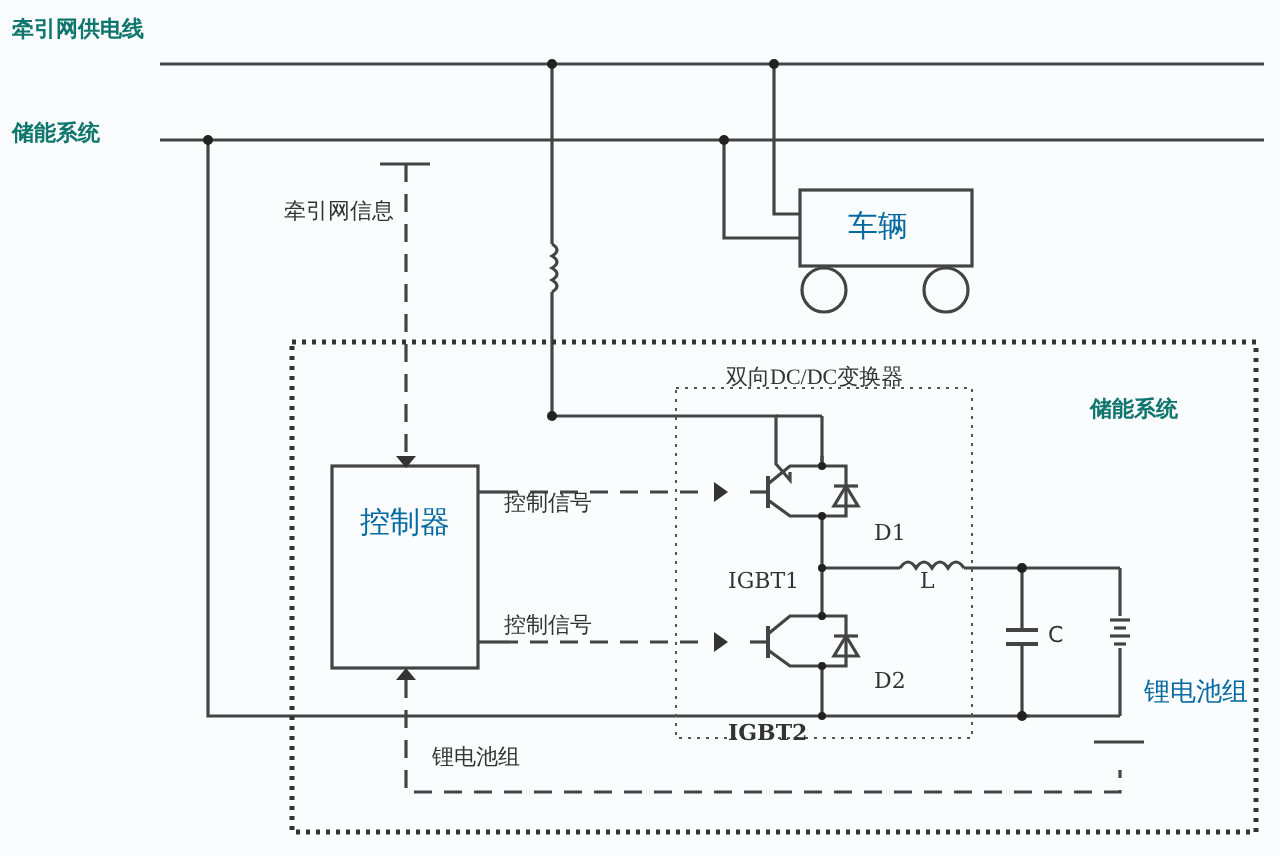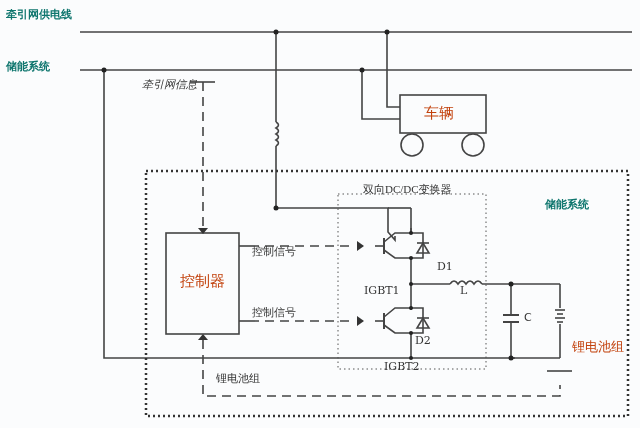--- a/index.html
+++ b/index.html
@@ -1,20 +1,20 @@
 <!DOCTYPE html>
 <html><head>
 <meta charset="utf-8">
 <style>
   html, body { margin: 0; padding: 0; background: #fbfcfd; }
   body { width: 640px; height: 428px; position: relative; overflow: hidden; font-family: "DejaVu Sans", sans-serif; }
   #diagram { position: absolute; left: 0; top: 0; }
   .lbl { position: absolute; color: #222; white-space: nowrap; line-height: 1; }
   .big { font-size: 11px; font-weight: bold; color: #0f766e; }
-  .mid { font-size: 15px; color: #c2410c; }
+  .mid { font-size: 15px; color: #0369a1; }
   .sm { font-size: 11px; color: #333; }
   .mono { font-family: "DejaVu Serif", serif; font-size: 11px; color: #333; margin-top: 23px; }
 </style>
 </head>
 <body>
 
 <svg id="diagram" width="640" height="428" viewBox="0 0 640 428">
   <g stroke="#444" stroke-width="1.6" fill="none">
 
     <line x1="80" y1="32" x2="632" y2="32"></line>
@@ -112,27 +112,27 @@
     <circle cx="511" cy="358" r="2.5"></circle>
   </g>
 
   <rect x="146" y="171" width="482" height="245" fill="none" stroke="#333" stroke-width="2.5" stroke-dasharray="2,3"></rect>
 
   <rect x="338" y="194" width="148" height="175" fill="none" stroke="#555" stroke-width="1" stroke-dasharray="1.5,3"></rect>
 </svg>
 
 <div class="lbl big" style="left:6px;top:9px;">牵引网供电线</div>
 <div class="lbl big" style="left:6px;top:61px;">储能系统</div>
-<div class="lbl sm" style="left:142px;top:79px;font-style:italic;">牵引网信息</div>
+<div class="lbl sm" style="left:142px;top:100px;">牵引网信息</div>
 <div class="lbl mid" style="left:424px;top:106px;">车辆</div>
 <div class="lbl big" style="left:545px;top:187px;margin-top:12px;">储能系统</div>
 <div class="lbl sm" style="left:363px;top:184px;font-family:Liberation Serif, serif;">双向DC/DC变换器</div>
-<div class="lbl mid" style="left:180px;top:274px;">控制器</div>
+<div class="lbl mid" style="left:180px;top:254px;">控制器</div>
 <div class="lbl sm" style="left:252px;top:246px;">控制信号</div>
 <div class="lbl sm" style="left:252px;top:307px;">控制信号</div>
 <div class="lbl sm" style="left:216px;top:373px;">锂电池组</div>
 <div class="lbl mono" style="left:364px;top:262px;text-align:center;">IGBT1</div>
-<div class="lbl mono" style="left:384px;top:338px;">IGBT2</div>
+<div class="lbl mono" style="left:364px;top:338px;font-weight:bold;">IGBT2</div>
 <div class="lbl mono" style="left:437px;top:238px;">D1</div>
-<div class="lbl mono" style="left:415px;top:312px;">D2</div>
+<div class="lbl mono" style="left:437px;top:312px;">D2</div>
 <div class="lbl mono" style="left:460px;top:262px;">L</div>
 <div class="lbl sm" style="left:524px;top:312px;">C</div>
 <div class="lbl mid" style="left:572px;top:308px;font-size:13px;margin-top:32px;">锂电池组</div>
 
 </body></html>

